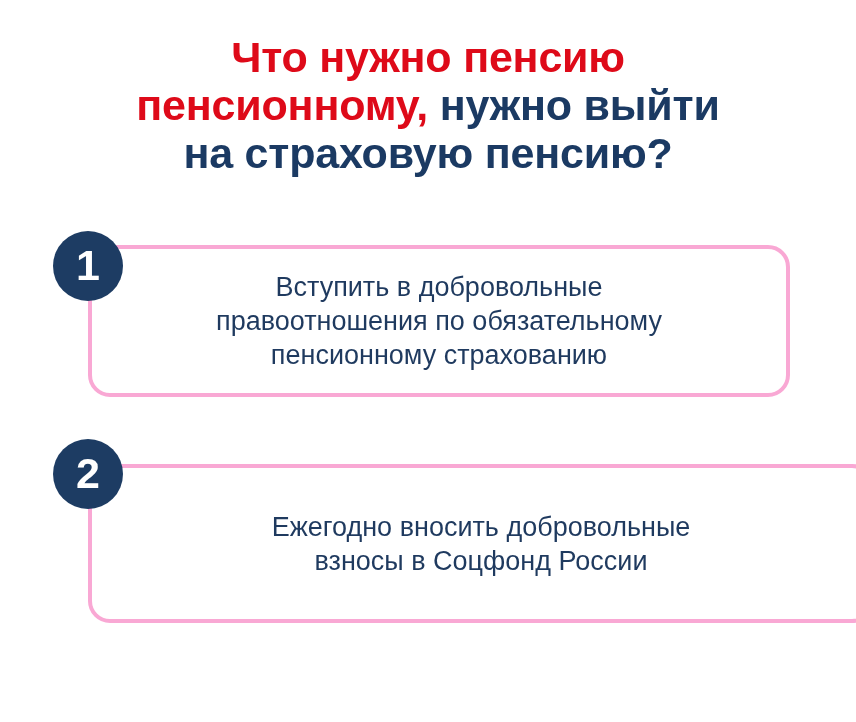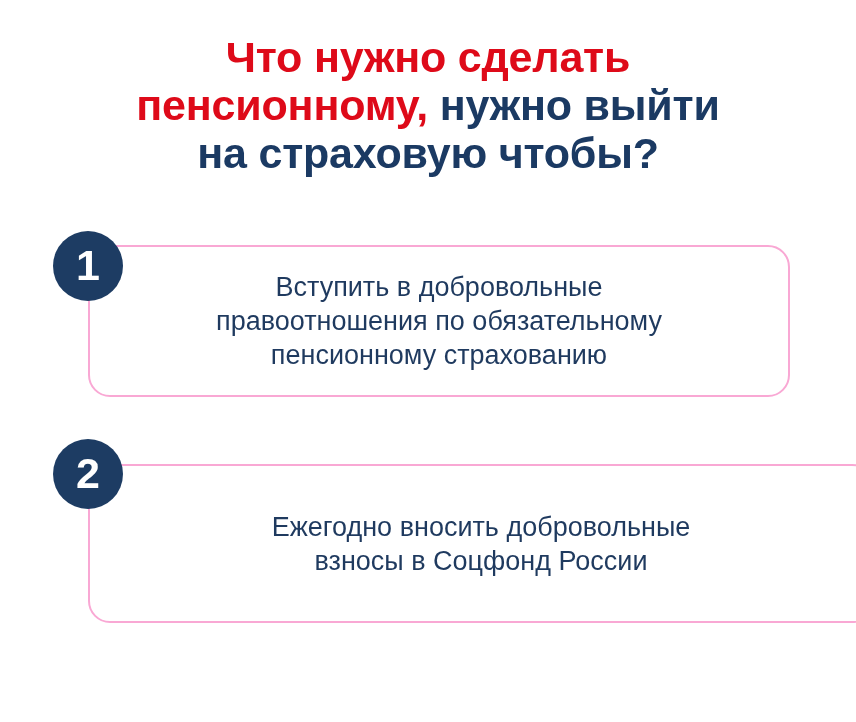--- a/index.html
+++ b/index.html
@@ -52,21 +52,21 @@
   }
 
   
   .step {
     position: absolute;
   }
 
   .step-card {
     position: absolute;
     left: 88px;
-    border: 2px solid #f9a8d4;
+    border: 4px solid #f9a8d4;
     border-radius: 22px;
     background: #ffffff;
     box-sizing: border-box;
     display: flex;
     align-items: center;
     justify-content: center;
   }
 
   .step-text {
     color: #1F3A5F;
@@ -122,27 +122,27 @@
     top: 439px;
   }
 </style>
 </head>
 <body>
 
 <div class="poster">
 
   <div class="title-block">
     <span class="title-line">
-      <span class="t-red">Что нужно сделать</span>
+      <span class="t-red">Что нужно пенсию</span>
     </span>
     <span class="title-line">
       <span class="t-red">пенсионному,</span><span class="t-navy"> нужно выйти</span>
     </span>
     <span class="title-line">
-      <span class="t-navy">на страховую чтобы?</span>
+      <span class="t-navy">на страховую пенсию?</span>
     </span>
   </div>
 
   <div class="step" id="step-1">
     <div class="step-card">
       <div class="step-text">Вступить в добровольные
 правоотношения по обязательному
 пенсионному страхованию</div>
     </div>
     <div class="step-badge">

